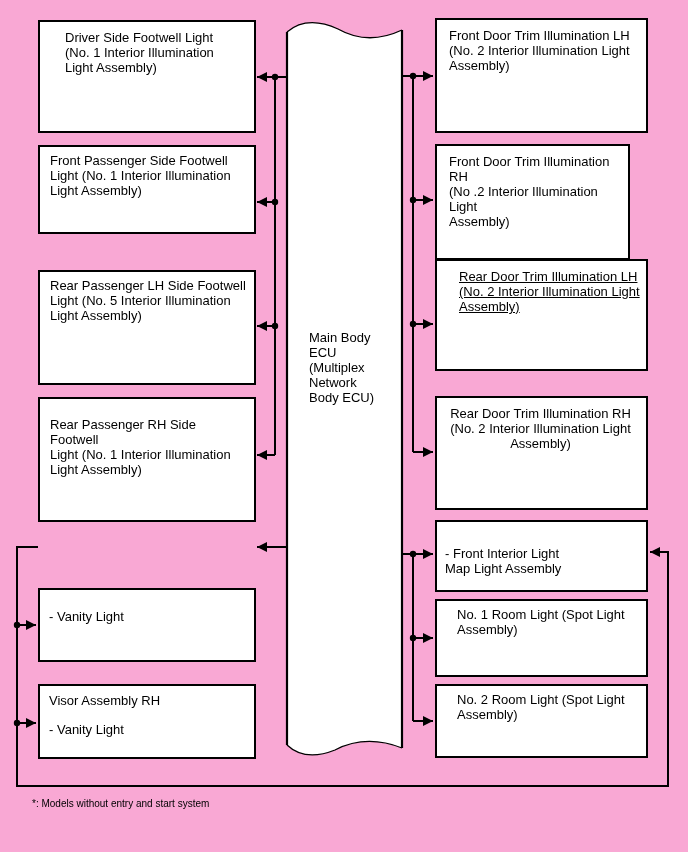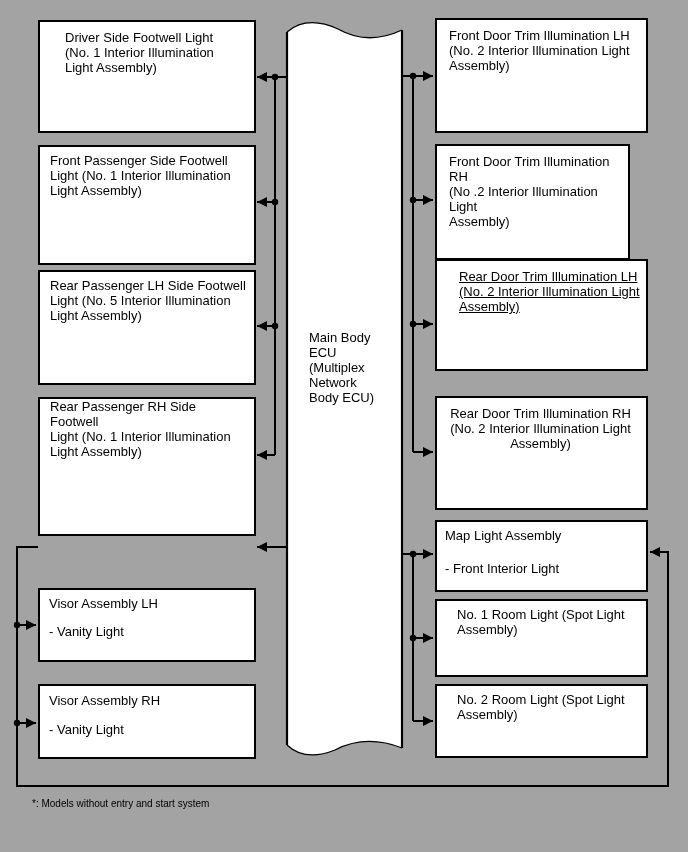--- a/index.html
+++ b/index.html
@@ -1,17 +1,17 @@
 <!DOCTYPE html>
 <html><head>
 <meta charset="utf-8">
 <style>
   html,body{margin:0;padding:0;background:#ffffff;}
   .canvas{
-    position:relative;width:688px;height:852px;background:#a3a3a3;
+    position:relative;width:688px;height:852px;background:#f9a8d4;
     font-family:"Liberation Sans","DejaVu Sans",sans-serif;color:#000;
     overflow:hidden;
   }
   .layer{position:absolute;left:0;top:0;}
   .box{
     position:absolute;box-sizing:border-box;border:2px solid #000;background:#fff;
     font-size:13px;line-height:15px;color:#000;
   }
   .lbl{white-space:pre-line;}
   .ecu-label{
@@ -80,41 +80,40 @@
       <circle cx="17" cy="723" r="3.2"></circle>
     </g>
   </svg>
 
   <div class="box" style="left:38px;top:20px;width:218px;height:113px;padding:8px 8px 0 25px;">
     <div class="lbl">Driver Side Footwell Light
 (No. 1 Interior Illumination
 Light Assembly)</div>
   </div>
 
-  <div class="box" style="left:38px;top:145px;width:218px;height:120px;padding:6px 8px 0 10px;">
+  <div class="box" style="left:38px;top:145px;width:218px;height:89px;padding:6px 8px 0 10px;">
     <div class="lbl">Front Passenger Side Footwell
 Light (No. 1 Interior Illumination
 Light Assembly)</div>
   </div>
 
   <div class="box" style="left:38px;top:270px;width:218px;height:115px;padding:6px 8px 0 10px;">
     <div class="lbl">Rear Passenger LH Side Footwell
 Light (No. 5 Interior Illumination
 Light Assembly)</div>
   </div>
 
-  <div class="box" style="left:38px;top:397px;width:218px;height:139px;padding:0 8px 0 10px;">
+  <div class="box" style="left:38px;top:397px;width:218px;height:125px;padding:18px 8px 0 10px;">
     <div class="lbl">Rear Passenger RH Side Footwell
 Light (No. 1 Interior Illumination
 Light Assembly)</div>
   </div>
 
 
   <div class="box" style="left:38px;top:588px;width:218px;height:74px;padding:6px 8px 0 9px;">
-    <div class="lbl">Visor Assembly LH</div>
     <div class="lbl" style="margin-top:13px;">- Vanity Light</div>
   </div>
 
   <div class="box" style="left:38px;top:684px;width:218px;height:75px;padding:7px 8px 17px 9px;">
     <div class="lbl">Visor Assembly RH</div>
     <div class="lbl" style="margin-top:14px;">- Vanity Light</div>
   </div>
 
   <div class="box" style="left:435px;top:18px;width:213px;height:115px;padding:8px 6px 0 12px;">
     <div class="lbl">Front Door Trim Illumination LH
@@ -134,22 +133,22 @@
 Assembly)</div>
   </div>
 
   <div class="box" style="left:435px;top:396px;width:213px;height:114px;padding:8px 6px 0 4px;text-align:center;">
     <div class="lbl">Rear Door Trim Illumination RH
 (No. 2 Interior Illumination Light
 Assembly)</div>
   </div>
 
   <div class="box" style="left:435px;top:520px;width:213px;height:72px;padding:6px 6px 0 8px;">
+    <div class="lbl" style="margin-top:18px;">- Front Interior Light</div>
     <div class="lbl">Map Light Assembly</div>
-    <div class="lbl" style="margin-top:18px;">- Front Interior Light</div>
   </div>
 
   <div class="box" style="left:435px;top:599px;width:213px;height:78px;padding:6px 6px 0 20px;">
     <div class="lbl">No. 1 Room Light (Spot Light
 Assembly)</div>
   </div>
 
   <div class="box" style="left:435px;top:684px;width:213px;height:74px;padding:6px 6px 0 20px;">
     <div class="lbl">No. 2 Room Light (Spot Light
 Assembly)</div>

